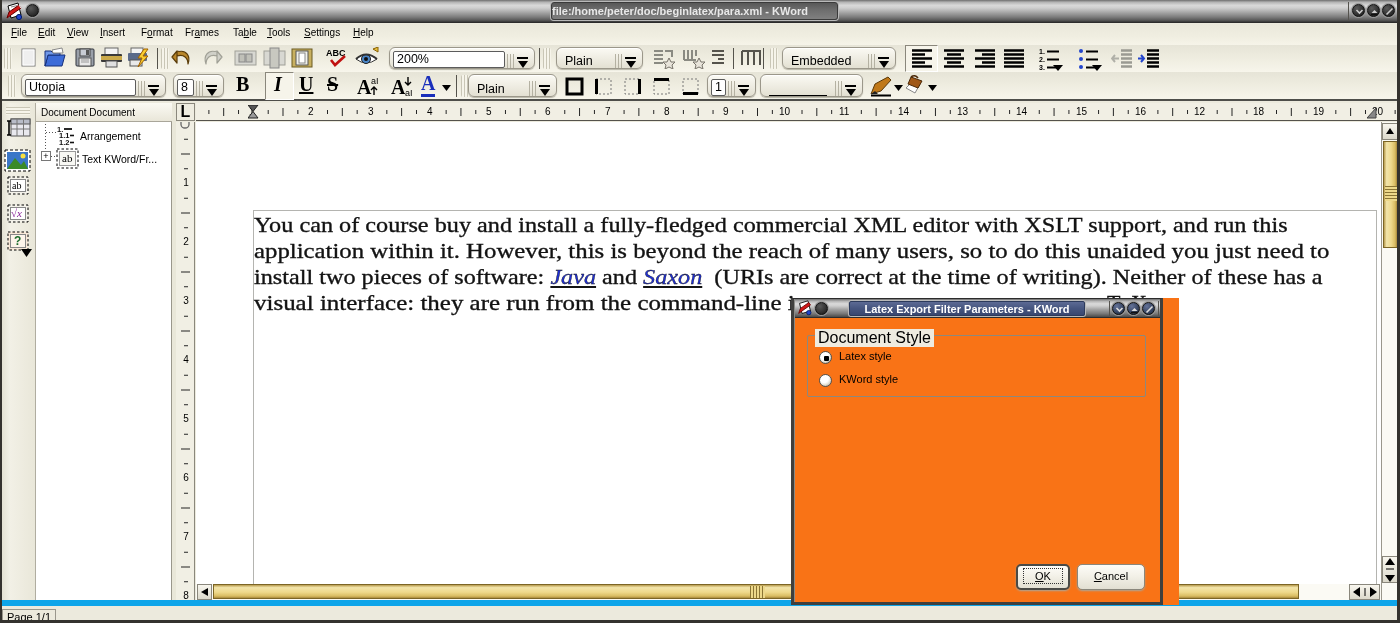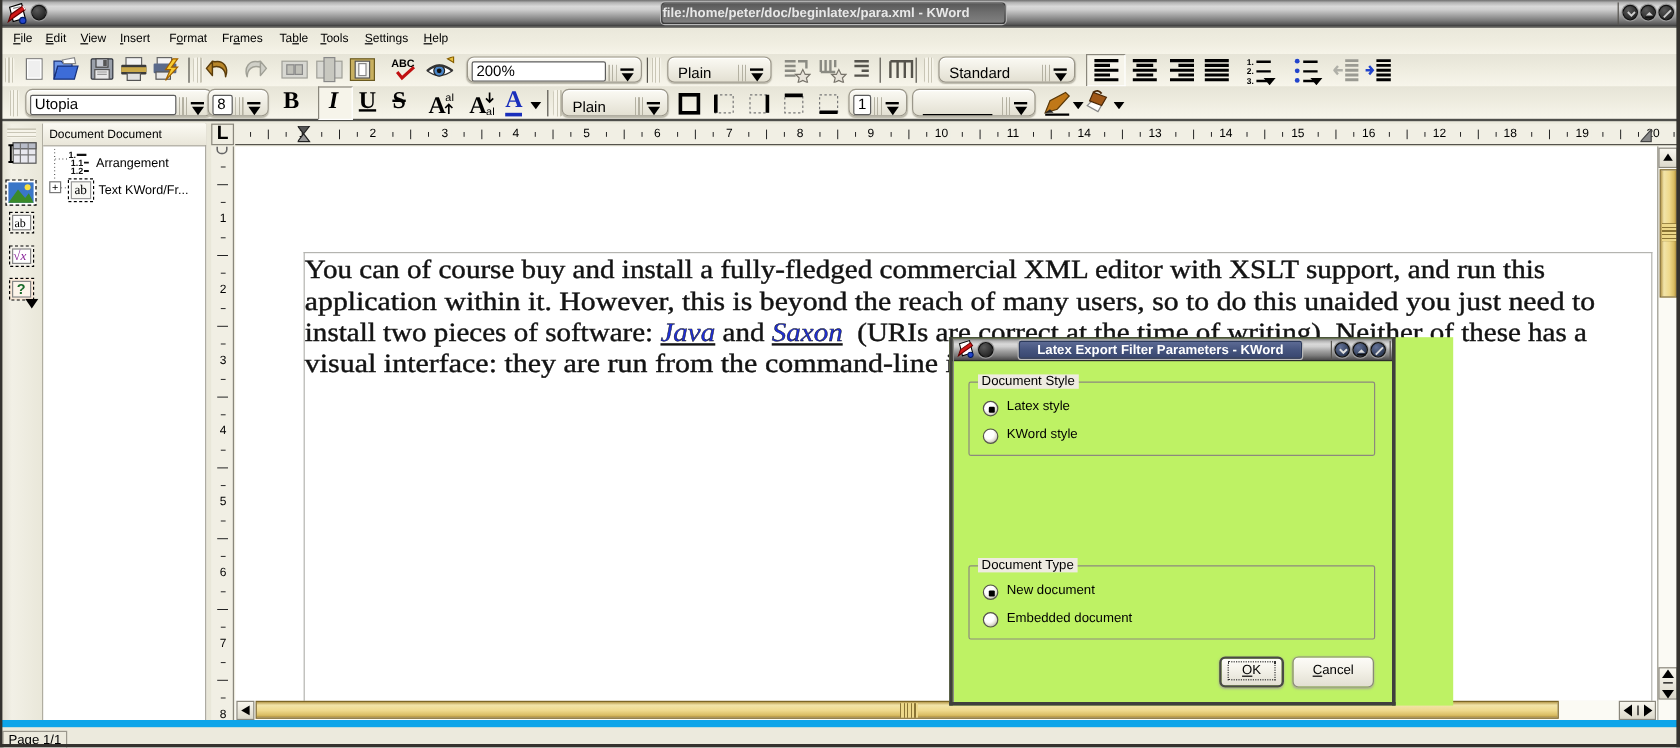--- a/index.html
+++ b/index.html
@@ -46,26 +46,26 @@
 .thumbH{background:linear-gradient(180deg,#b89b4e 0,#f2e4a9 20%,#efd98c 55%,#d9bc62 85%,#a8883c 100%);border:1px solid #7c6525}
 #vsb{left:1381px;top:122px;width:17px;height:478px;background:#fbfaf4;border-left:1px solid #9a978c}
 #hsb{left:196px;top:584px;width:1185px;height:16px;background:#fbfaf4}
 
 #status{left:0;top:600px;width:1400px;height:20px;background:#eceadd;border-top:6px solid #0ea5e9}
 #pagebox{left:2px;top:3px;width:54px;height:16px;border:1px solid #9a978c;padding:0 4px;font-size:11px;line-height:15px;white-space:nowrap}
 #winborder{left:0;top:0;width:1400px;height:623px;border-left:2px solid #34322e;border-right:3px solid #34322e;border-bottom:3px solid #34322e;pointer-events:none}
 .rn{position:absolute;top:2px;font-size:10px;background:#f1efe4;padding:0 2px;height:14px;line-height:14px}
 .vn{position:absolute;left:5px;font-size:10px;background:#f1efe4;padding:1px 0;width:10px;text-align:center}
 
-#dlg{left:791px;top:281px;width:420px;height:307px;background:#bef264}
+#dlg{left:791px;top:298px;width:388px;height:307px;background:#f97316}
 #dlgborder{left:0;top:0;width:372px;height:307px;border:3px solid #3f3f3d;border-top:1px solid #2c2c2c;box-shadow:inset 1px 0 0 #8a8a86}
 #dlgtitle{left:1px;top:1px;width:370px;height:19px;background:linear-gradient(180deg,#6e6e6e 0,#b4b4b4 12%,#d9d9d9 26%,#cfcfcf 38%,#a3a3a3 58%,#7b7b7b 80%,#4a4a4a 100%);border-bottom:1px solid #2c2c2c}
 .dbox{top:2px;height:15px;background:linear-gradient(180deg,#5c6a94 0,#46557f 50%,#394770 100%);border:1px solid #2c3a5c;border-radius:2px;box-shadow:0 0 0 1px #b9b9b9;color:#fff;font-weight:bold;font-size:11px;text-align:center;line-height:14px}
 .grp{border:1px solid #8c897e;border-radius:2px}
-.grplbl{position:absolute;top:-7px;left:7px;background:#eeebe0;padding:0 3px;font-size:11px}
+.grplbl{position:absolute;top:-7px;left:7px;background:#eeebe0;padding:0 3px;font-size:16px}
 .radio{width:13px;height:13px;border-radius:50%;background:radial-gradient(circle at 38% 32%,#fff 40%,#e8e5da 60%,#a8a59a 90%,#807d74 100%);border:1px solid #55534e}
 .radio.sel::after{content:"";position:absolute;left:3.5px;top:3.5px;width:5px;height:5px;background:#000;border-radius:1px}
 .rlbl{font-size:11px}
 .kbtn{background:linear-gradient(180deg,#fdfcf8 0,#f3f1e8 45%,#e2dfd2 100%);border:1px solid #8a877c;border-radius:5px;box-shadow:0 1px 2px #a9a69a;font-size:11px;text-align:center}
 </style></head>
 <body>
 
 <div class="a" id="titlebar">
   <svg class="a" style="left:5px;top:2px" width="19" height="19" viewBox="0 0 19 19">
       <polygon points="3,4 13,1 16,13 6,16" fill="#fff" stroke="#000"></polygon>
@@ -203,21 +203,21 @@
  <svg class="a" style="left:710px;top:2px" width="16" height="22">
       <path d="M2 4h12M2 8h12M8 12h6M2 16h12" stroke="#55534c" stroke-width="2"></path>
     </svg>
  <div class="a vsep" style="left:733px;top:3px;height:21px"></div>
  <svg class="a" style="left:740px;top:2px" width="24" height="22">
       <path d="M2 4v14M2 4h18v14M8 4v14M14 4v14M20 4v14" fill="none" stroke="#55534c" stroke-width="2"></path>
     </svg>
  <div class="a vsep" style="left:763px;top:3px;height:21px"></div>
  <div class="a grip" style="left:770px;top:3px;height:21px"></div>
  <div class="a combo" style="left:782px;top:2px;width:114px;height:22px">
-      <div class="ctext">Standard</div>
+      <div class="ctext">Embedded</div>
       <div class="cgrip"></div>
       <div class="carr">
         <div class="bar"></div>
         <div class="tri"></div>
       </div>
     </div>
  <div class="a" style="left:905px;top:0px;width:33px;height:27px;background:#f6f4ea;border:1px solid #8a877c;border-right-color:#fff;border-bottom-color:#fff"></div>
  <svg class="a" style="left:911px;top:3px" width="22" height="22">
       <path d="M1 2.5h20M1 6.5h13M1 10.5h20M1 14.5h13M1 18.5h20" stroke="#000" stroke-width="2.6"></path>
     </svg>
@@ -249,21 +249,21 @@
       <path d="M8 10.5H1M4 7l-3 3.5L4 14" fill="none" stroke="#b0b0a8" stroke-width="2"></path>
     </svg>
  <svg class="a" style="left:1137px;top:3px" width="23" height="22">
       <path d="M10 2.5h12M10 6.5h12M10 10.5h12M10 14.5h12M10 18.5h12" stroke="#000" stroke-width="2.4"></path>
       <path d="M1 10.5h6M4 7l3 3.5L4 14" fill="none" stroke="#2244cc" stroke-width="2"></path>
     </svg>
 </div>
 
 <div class="a" id="tb2">
  <div class="a grip" style="left:8px;top:3px;height:22px"></div>
- <div class="a combo" style="left:21px;top:2px;width:156px;height:23px">
+ <div class="a combo" style="left:21px;top:2px;width:145px;height:23px">
       <div class="cfield">Utopia</div>
       <div class="cgrip"></div>
       <div class="carr">
         <div class="bar"></div>
         <div class="tri"></div>
       </div>
     </div>
  <div class="a combo" style="left:173px;top:2px;width:51px;height:23px">
       <div class="cfield" style="max-width:20px">8</div>
       <div class="cgrip"></div>
@@ -537,23 +537,16 @@
       </div>
       <div class="a" style="left:366px;top:2px;width:1px;height:16px;background:#55534e"></div>
   </div>
   <div class="a grp" style="left:16px;top:37px;width:339px;height:62px">
     <div class="grplbl">Document Style</div>
     <div class="a radio sel" style="left:11px;top:15px"></div>
       <div class="a rlbl" style="left:31px;top:14px">Latex style</div>
     <div class="a radio" style="left:11px;top:38px"></div>
       <div class="a rlbl" style="left:31px;top:37px">KWord style</div>
   </div>
-  <div class="a grp" style="left:16px;top:190px;width:339px;height:62px">
-    <div class="grplbl">Document Type</div>
-    <div class="a radio sel" style="left:11px;top:15px"></div>
-      <div class="a rlbl" style="left:31px;top:14px">New document</div>
-    <div class="a radio" style="left:11px;top:38px"></div>
-      <div class="a rlbl" style="left:31px;top:37px">Embedded document</div>
-  </div>
   <div class="a kbtn" style="left:225px;top:266px;width:54px;height:26px;border:2px solid #4a4a46;line-height:20px"><span style="outline:1px dotted #333;padding:1px 11px"><u>O</u>K</span></div>
   <div class="a kbtn" style="left:286px;top:266px;width:68px;height:26px;line-height:22px"><u>C</u>ancel</div>
   <div class="a" id="dlgborder"></div>
 </div>
 
 </body></html>

